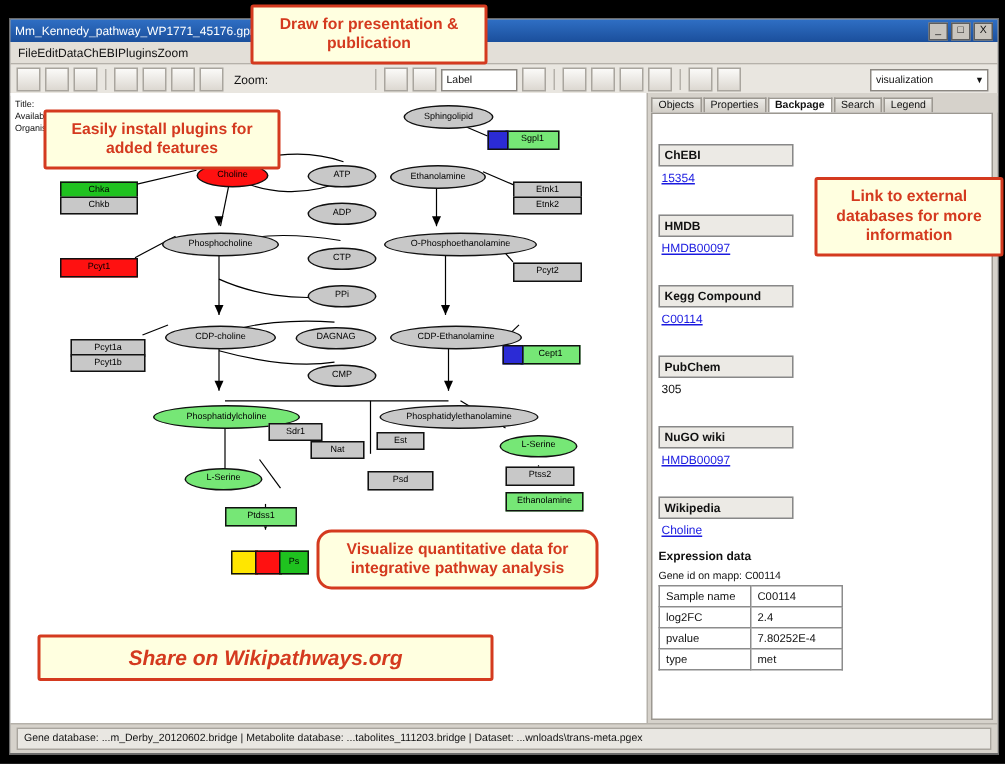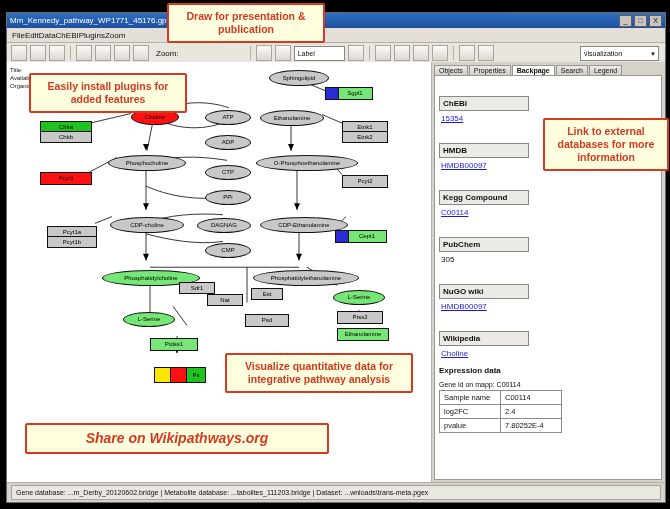--- a/index.html
+++ b/index.html
@@ -246,29 +246,33 @@
                   <td class="v">C00114</td>
                 </tr>
                 <tr>
                   <td class="k">log2FC</td>
                   <td class="v">2.4</td>
                 </tr>
                 <tr>
                   <td class="k">pvalue</td>
                   <td class="v">7.80252E-4</td>
                 </tr>
+                <tr>
+                  <td class="k">type</td>
+                  <td class="v">met</td>
+                </tr>
               </tbody>
           </table>
         </div>
       </div>
     </div>
 
     <div class="status">
       <div class="statusin">Gene database: ...m_Derby_20120602.bridge | Metabolite database: ...tabolites_111203.bridge | Dataset: ...wnloads\trans-meta.pgex</div>
     </div>
 
     <div class="callout" style="left:160px;top:-10px;width:140px;">Draw for presentation &amp; publication</div>
     <div class="callout" style="left:22px;top:60px;width:140px;">Easily install plugins for added features</div>
     <div class="callout" style="left:536px;top:105px;width:108px;">Link  to external databases  for more information</div>
-    <div class="callout" style="left:218px;top:340px;width:170px;">Visualize quantitative data  for integrative pathway analysis</div>
+    <div class="callout" style="left:204px;top:340px;width:170px;border-radius:10px;">Visualize quantitative data  for integrative pathway analysis</div>
     <div class="callout share" style="left:18px;top:410px;width:280px;">Share on Wikipathways.org</div>
   </div>
 </div>
 
 </body></html>

